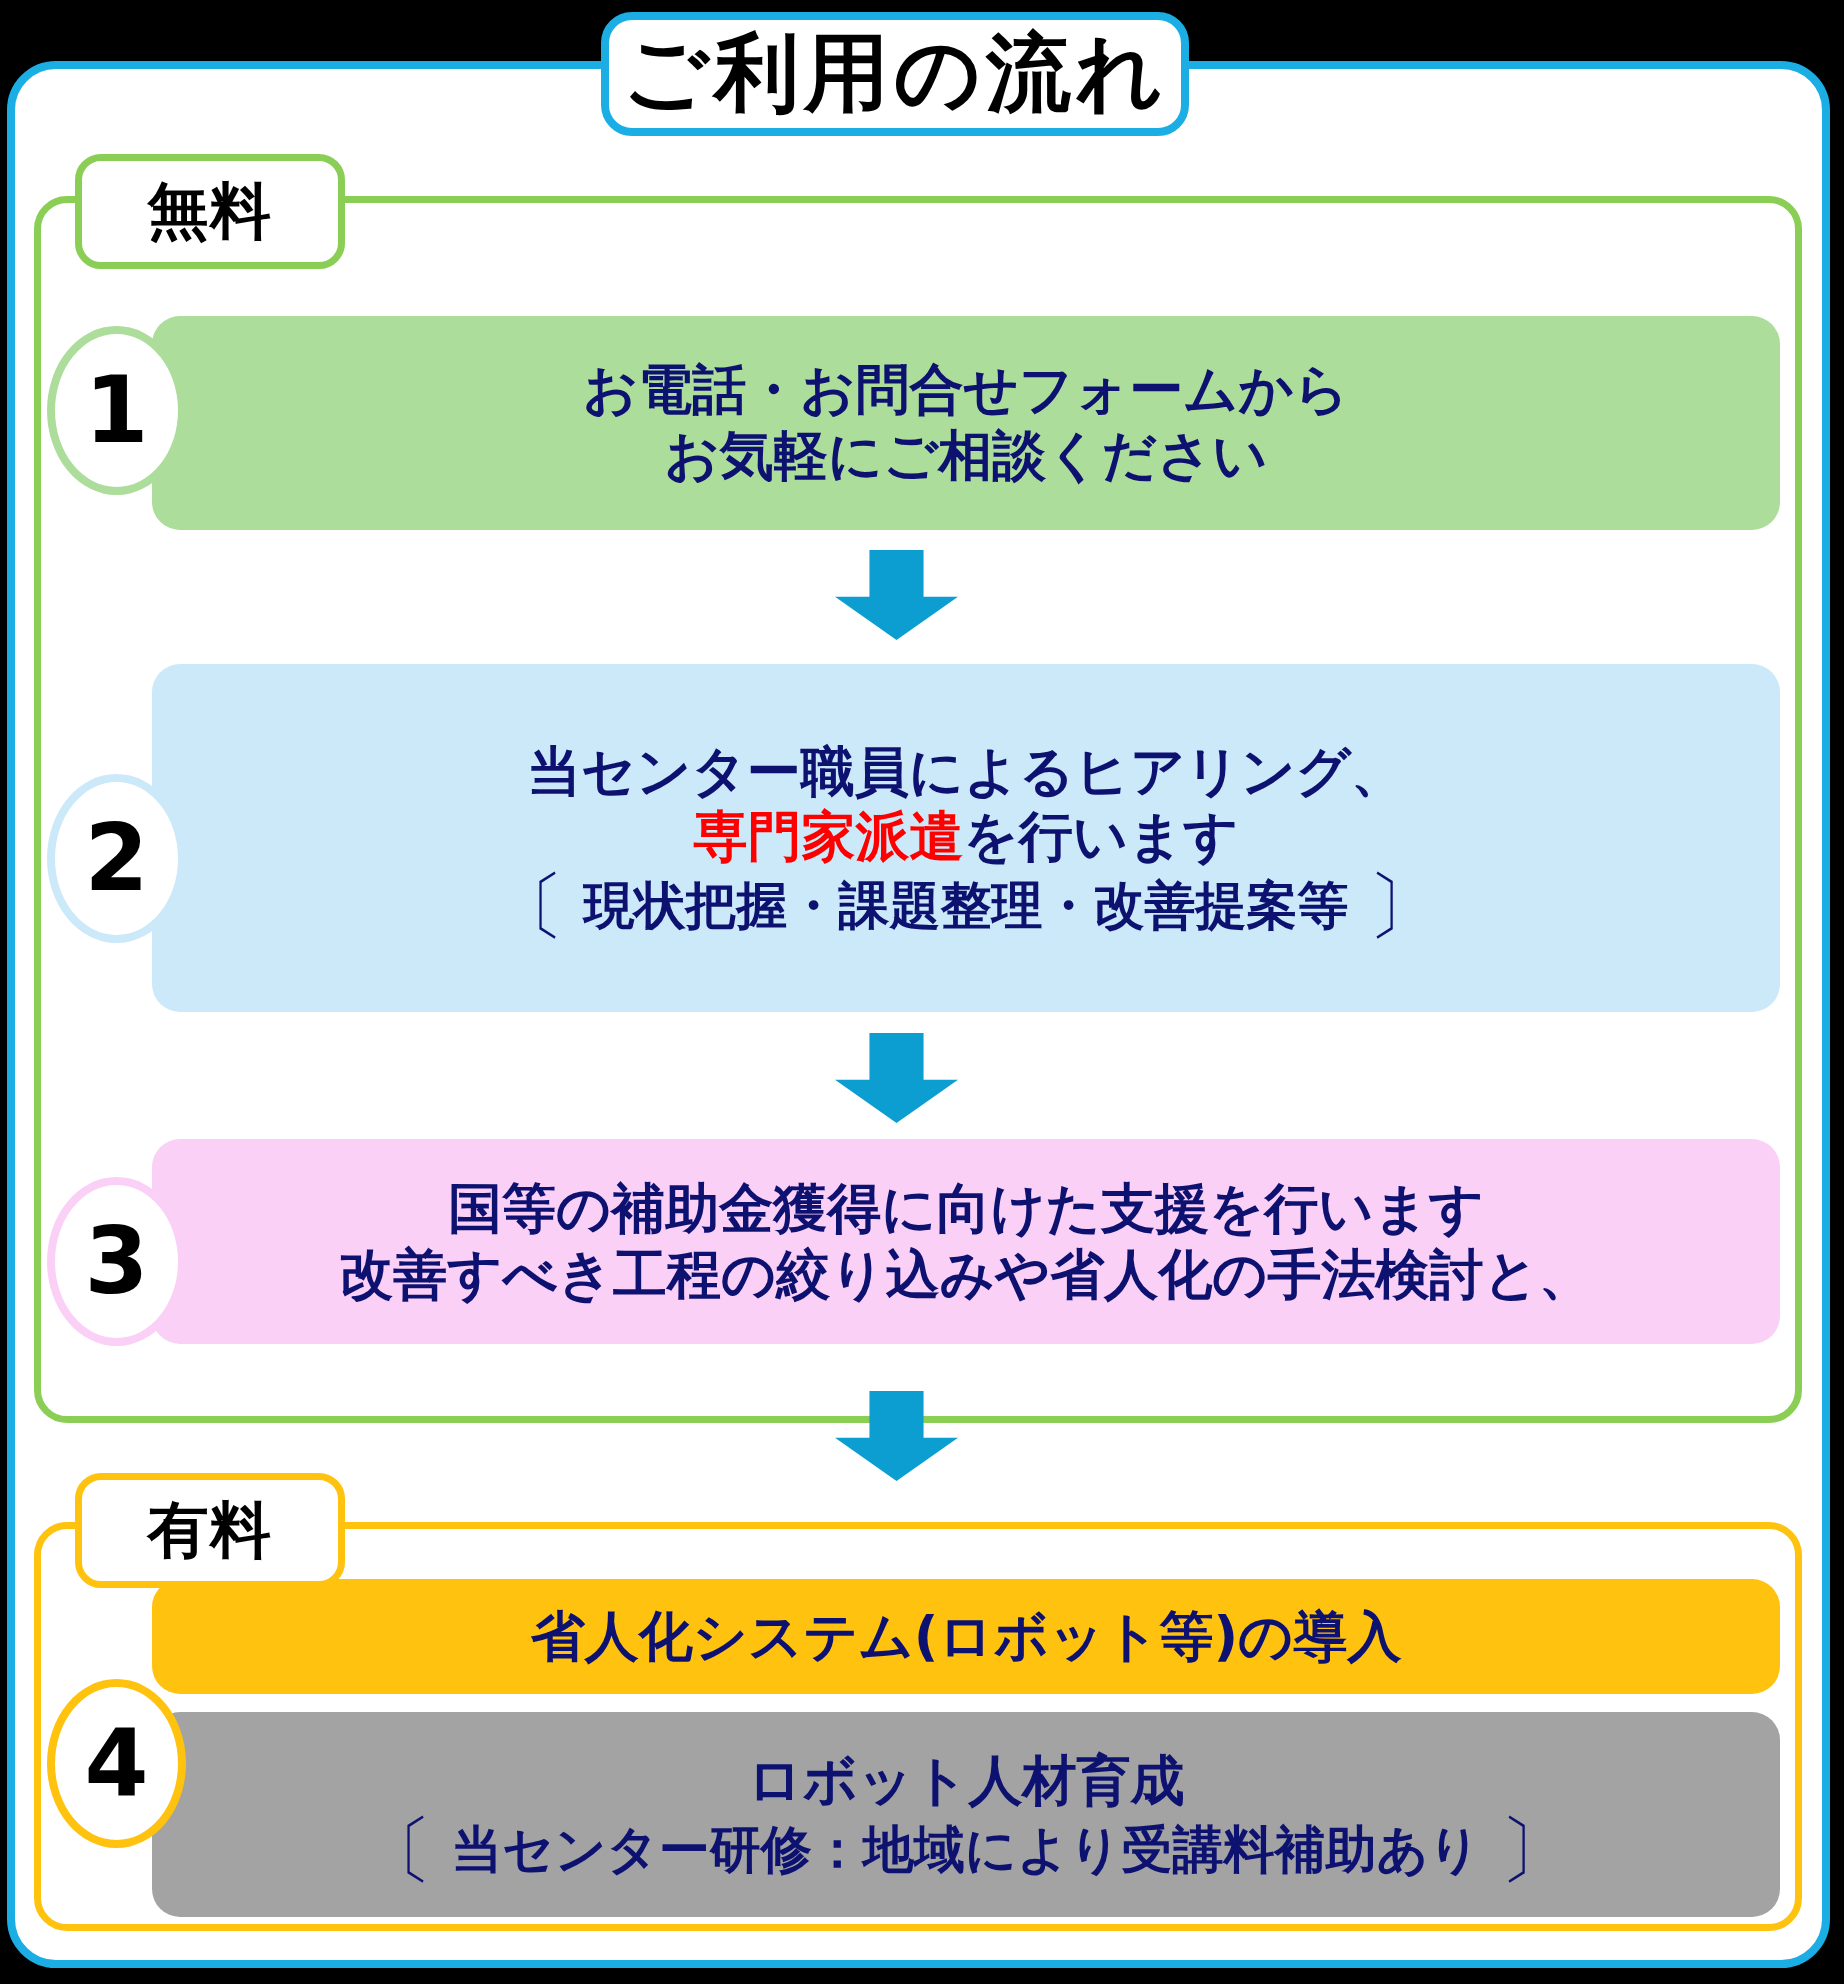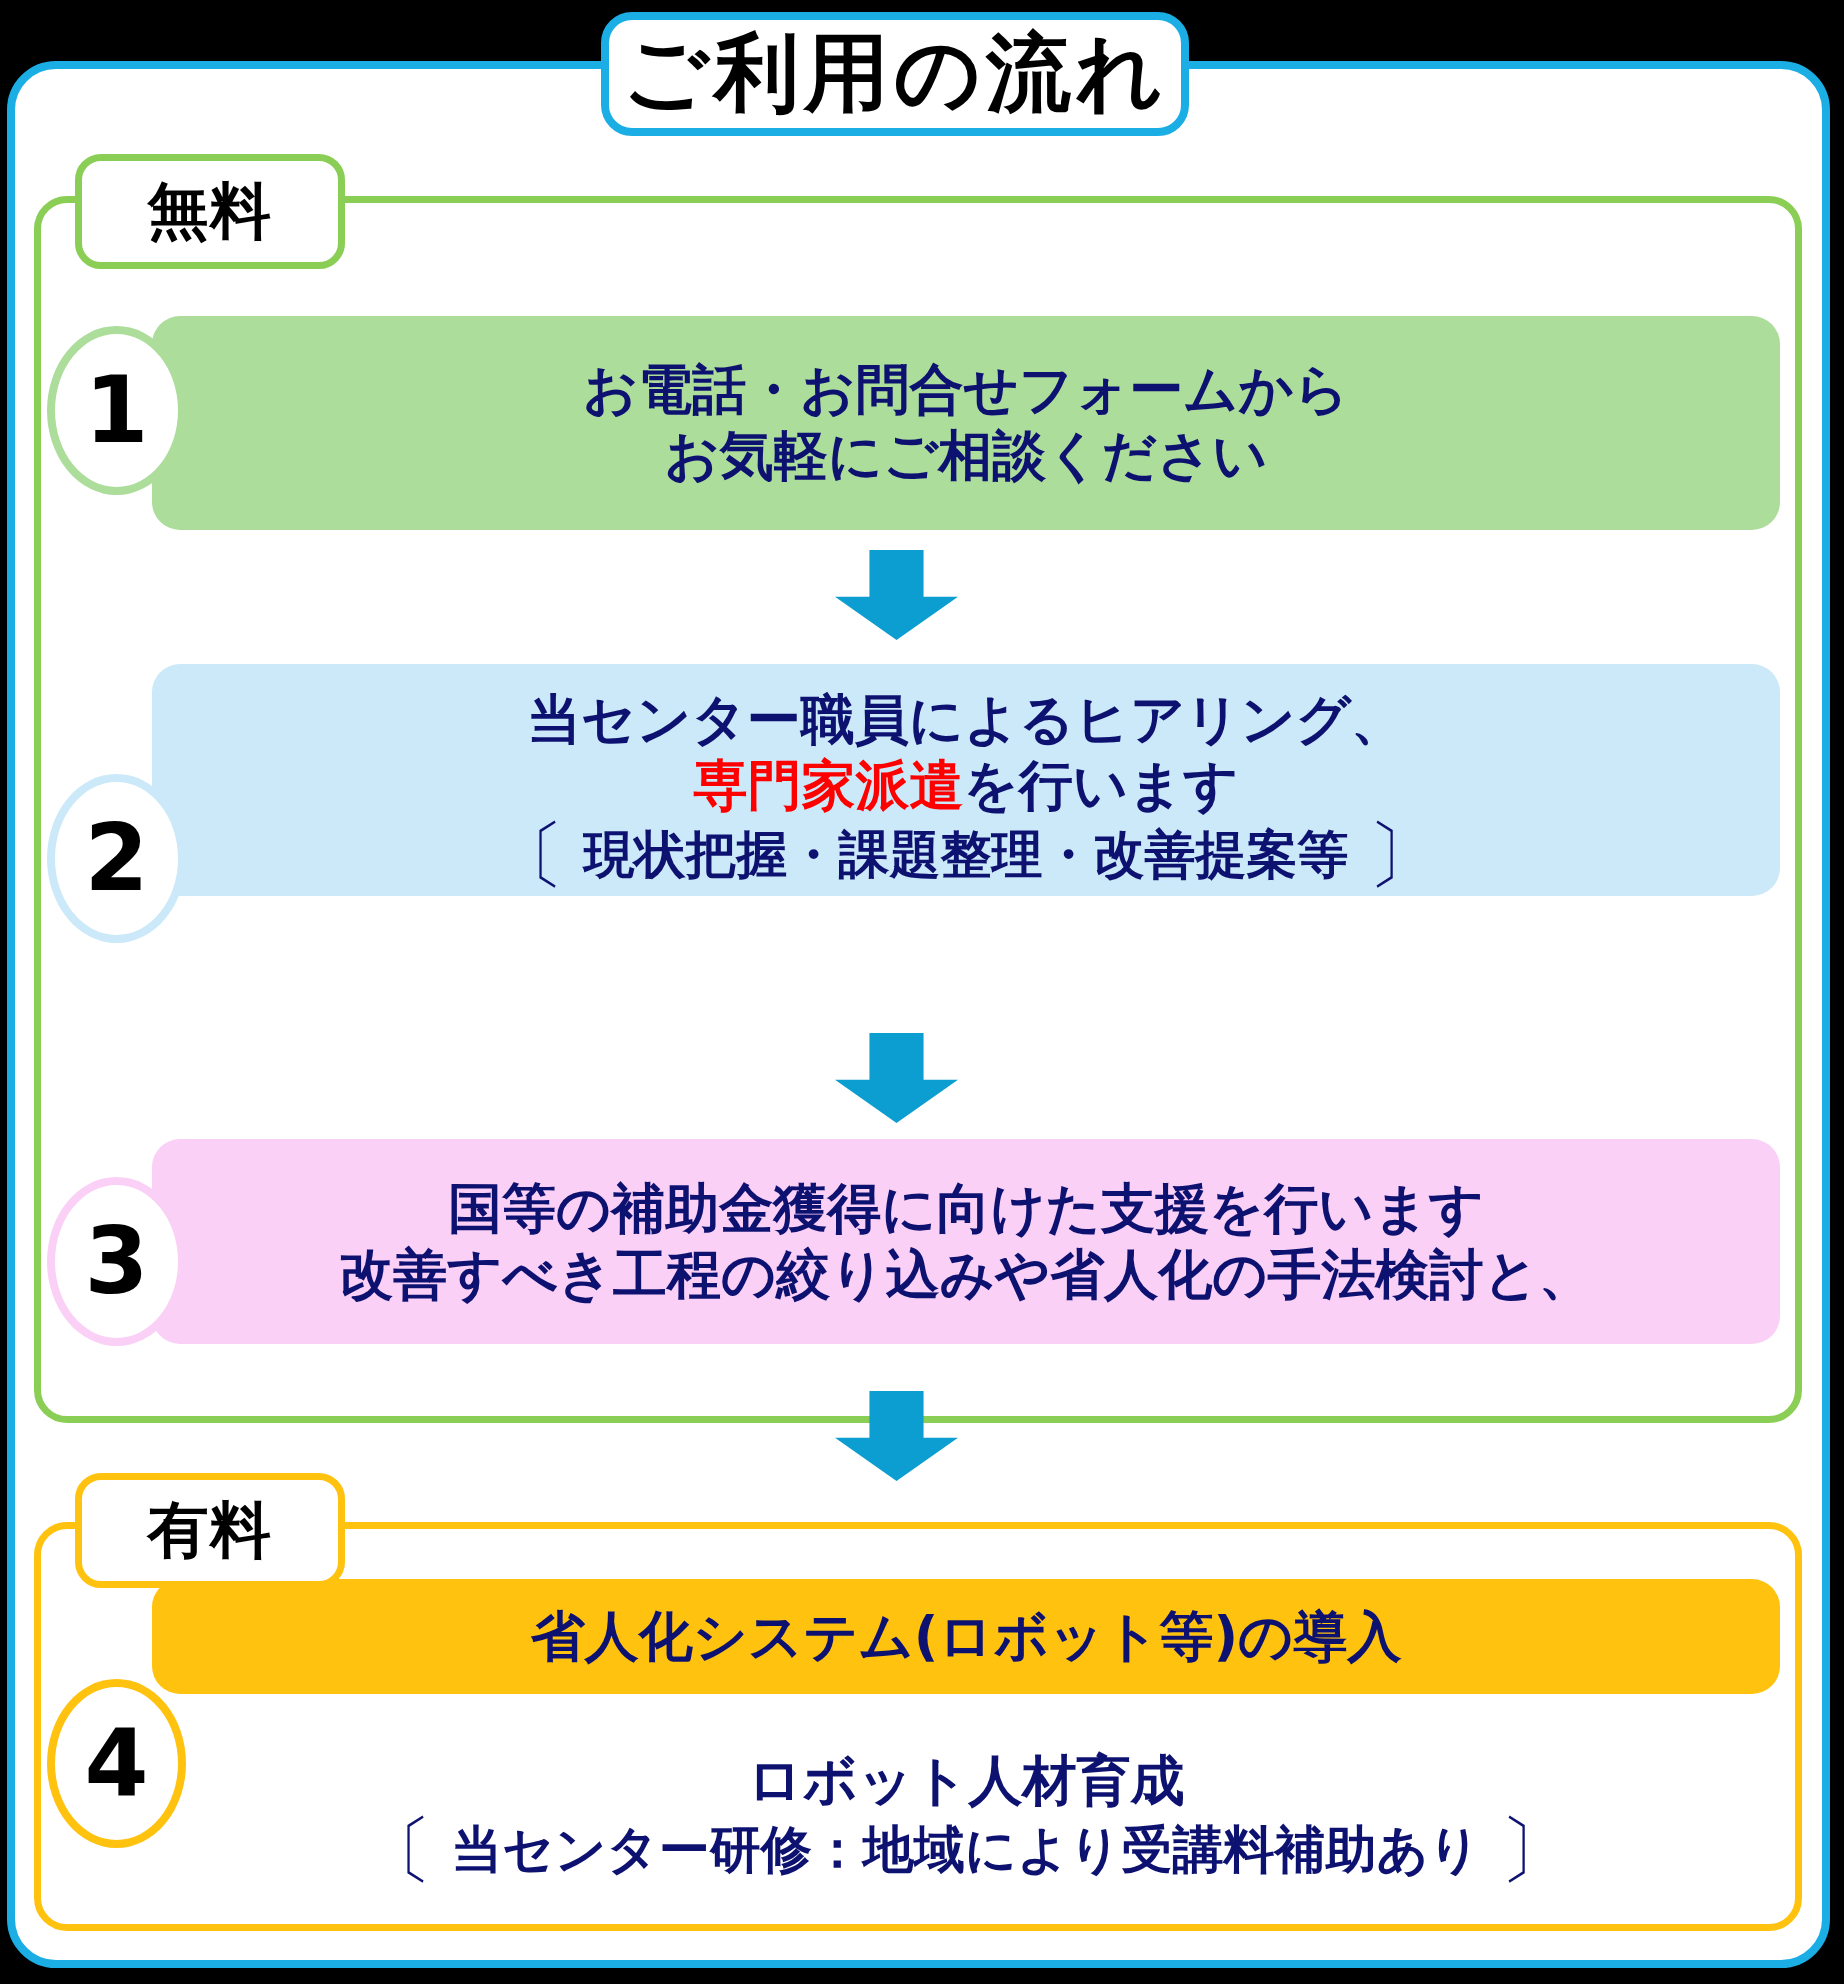--- a/index.html
+++ b/index.html
@@ -133,24 +133,23 @@
     height: 169px;
     border: 8.2px solid #ADDD9B;
     font-size: 92px;
   }
 
   
   .box2 {
     left: 152px;
     top: 664px;
     width: 1628px;
-    height: 232px;
+    height: 348px;
     background: #CBE9F9;
     font-size: 54px;
-    justify-content: flex-end;
   }
   .bub2 {
     left: 47px;
     top: 774px;
     width: 139px;
     height: 169px;
     border: 8.2px solid #CBE9F9;
     font-size: 92px;
   }
 
@@ -179,21 +178,21 @@
     width: 1628px;
     height: 115px;
     background: #FFC20E;
     font-size: 54px;
   }
   .box4b {
     left: 152px;
     top: 1712px;
     width: 1628px;
     height: 205px;
-    background: #ffffff;
+    background: #a3a3a3;
     font-size: 54px;
   }
   .bub4 {
     left: 47px;
     top: 1679px;
     width: 139px;
     height: 169px;
     border: 8.2px solid #FFC20E;
     font-size: 92px;
   }

